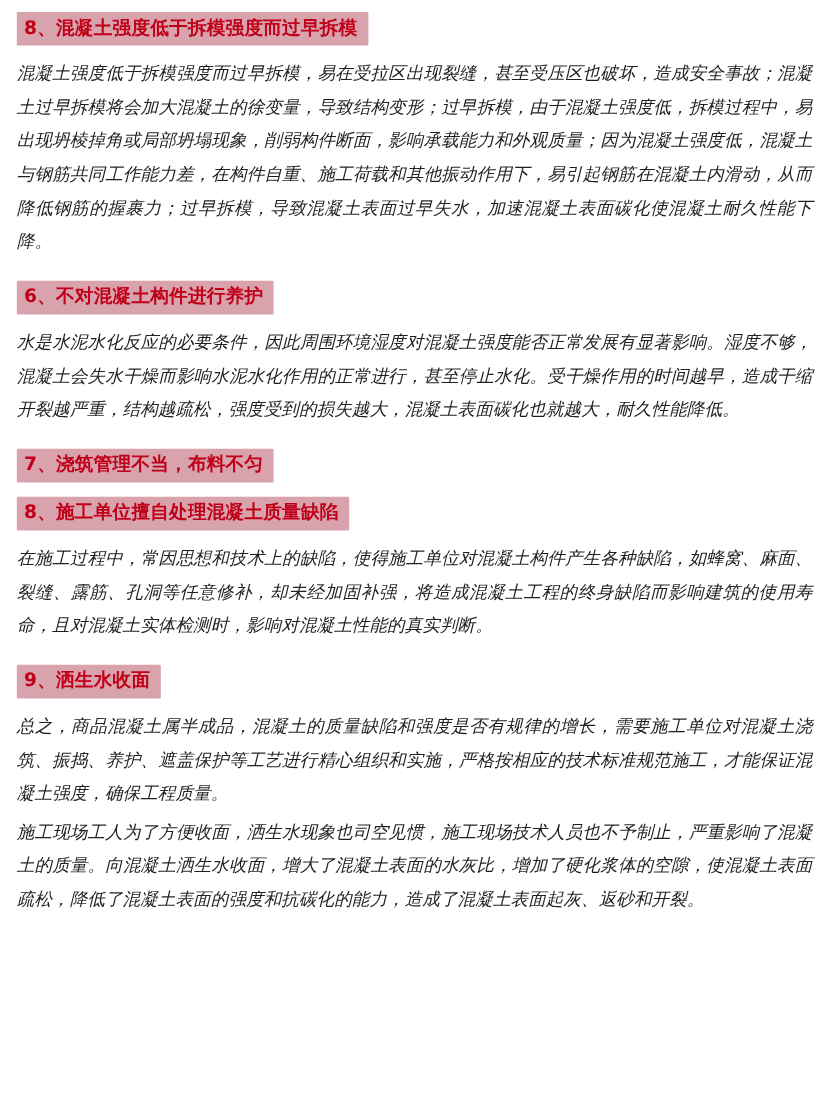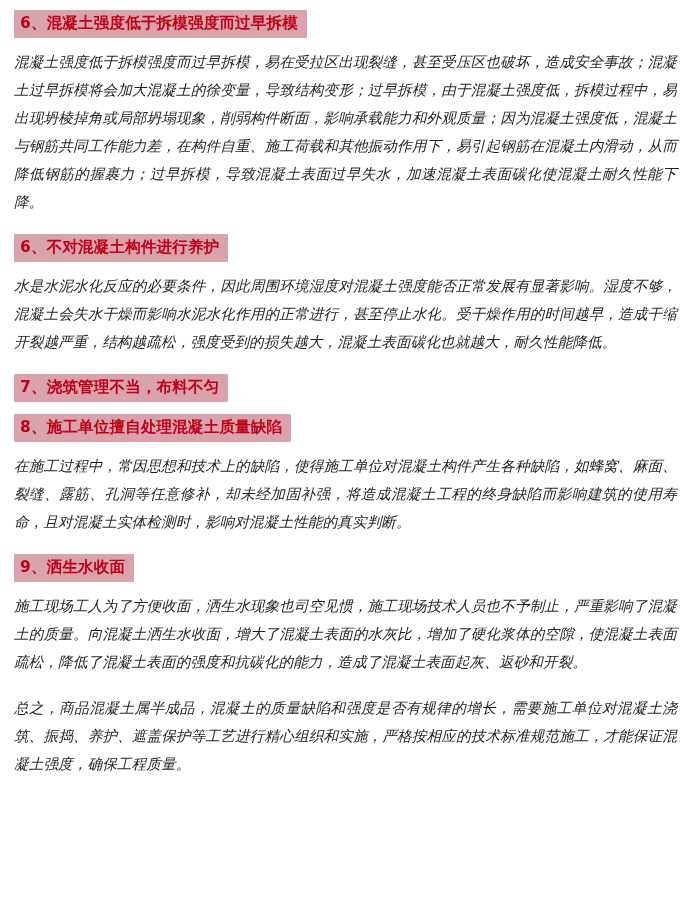--- a/index.html
+++ b/index.html
@@ -54,21 +54,21 @@
     margin-bottom: 2px;
   }
 </style>
 </head>
 <body>
 
 <div class="page">
 
   <div class="block">
     <div class="heading-wrap">
-      <h2 class="heading">6、混凝土强度低于拆模强度而过早拆模</h2>
+      <h2 class="heading">8、混凝土强度低于拆模强度而过早拆模</h2>
     </div>
     <p class="para">混凝土强度低于拆模强度而过早拆模，易在受拉区出现裂缝，甚至受压区也破坏，造成安全事故；混凝土过早拆模将会加大混凝土的徐变量，导致结构变形；过早拆模，由于混凝土强度低，拆模过程中，易出现坍棱掉角或局部坍塌现象，削弱构件断面，影响承载能力和外观质量；因为混凝土强度低，混凝土与钢筋共同工作能力差，在构件自重、施工荷载和其他振动作用下，易引起钢筋在混凝土内滑动，从而降低钢筋的握裹力；过早拆模，导致混凝土表面过早失水，加速混凝土表面碳化使混凝土耐久性能下降。</p>
   </div>
 
   <div class="block">
     <div class="heading-wrap">
       <h2 class="heading">6、不对混凝土构件进行养护</h2>
     </div>
     <p class="para">水是水泥水化反应的必要条件，因此周围环境湿度对混凝土强度能否正常发展有显著影响。湿度不够，混凝土会失水干燥而影响水泥水化作用的正常进行，甚至停止水化。受干燥作用的时间越早，造成干缩开裂越严重，结构越疏松，强度受到的损失越大，混凝土表面碳化也就越大，耐久性能降低。</p>
   </div>
@@ -83,17 +83,17 @@
     <div class="heading-wrap">
       <h2 class="heading">8、施工单位擅自处理混凝土质量缺陷</h2>
     </div>
     <p class="para">在施工过程中，常因思想和技术上的缺陷，使得施工单位对混凝土构件产生各种缺陷，如蜂窝、麻面、裂缝、露筋、孔洞等任意修补，却未经加固补强，将造成混凝土工程的终身缺陷而影响建筑的使用寿命，且对混凝土实体检测时，影响对混凝土性能的真实判断。</p>
   </div>
 
   <div class="block">
     <div class="heading-wrap">
       <h2 class="heading">9、洒生水收面</h2>
     </div>
+    <p class="para last">总之，商品混凝土属半成品，混凝土的质量缺陷和强度是否有规律的增长，需要施工单位对混凝土浇筑、振捣、养护、遮盖保护等工艺进行精心组织和实施，严格按相应的技术标准规范施工，才能保证混凝土强度，确保工程质量。</p>
     <p class="para">施工现场工人为了方便收面，洒生水现象也司空见惯，施工现场技术人员也不予制止，严重影响了混凝土的质量。向混凝土洒生水收面，增大了混凝土表面的水灰比，增加了硬化浆体的空隙，使混凝土表面疏松，降低了混凝土表面的强度和抗碳化的能力，造成了混凝土表面起灰、返砂和开裂。</p>
-    <p class="para last">总之，商品混凝土属半成品，混凝土的质量缺陷和强度是否有规律的增长，需要施工单位对混凝土浇筑、振捣、养护、遮盖保护等工艺进行精心组织和实施，严格按相应的技术标准规范施工，才能保证混凝土强度，确保工程质量。</p>
   </div>
 
 </div>
 
 </body></html>

